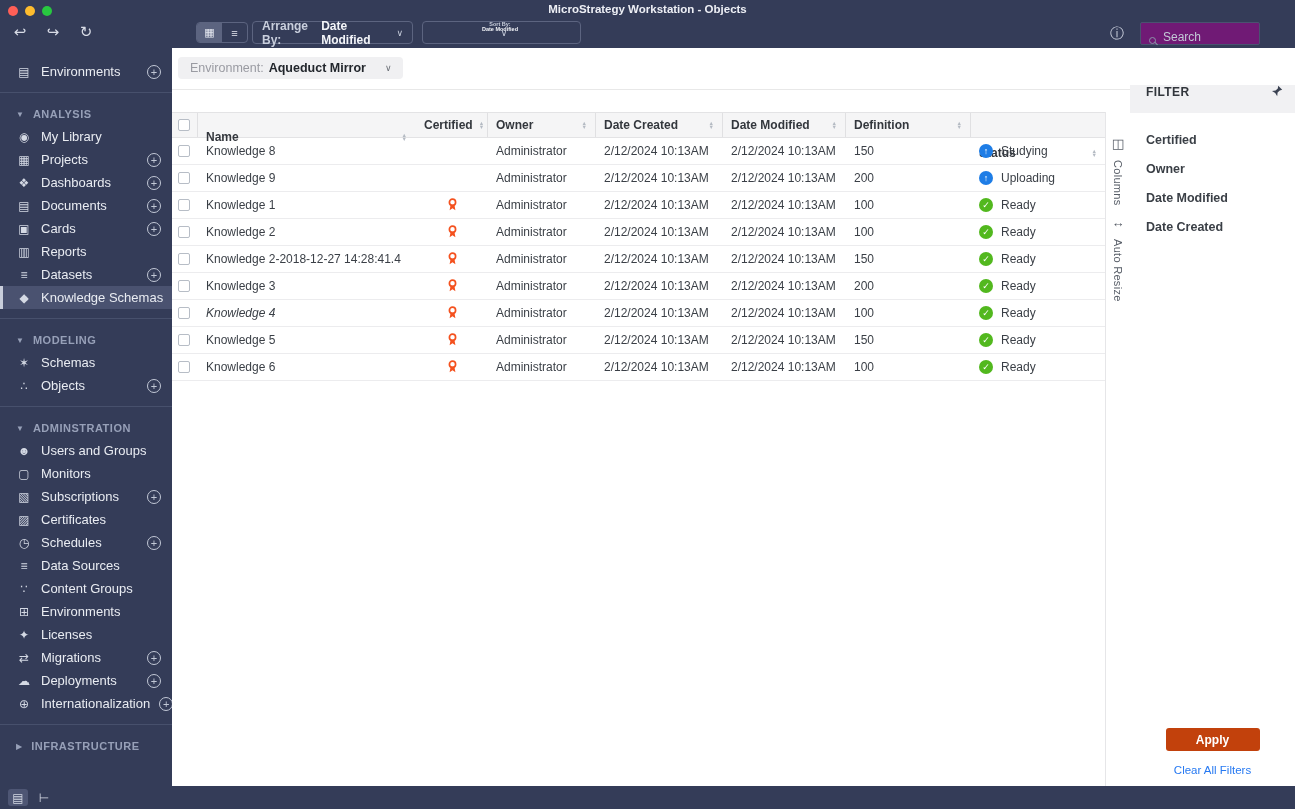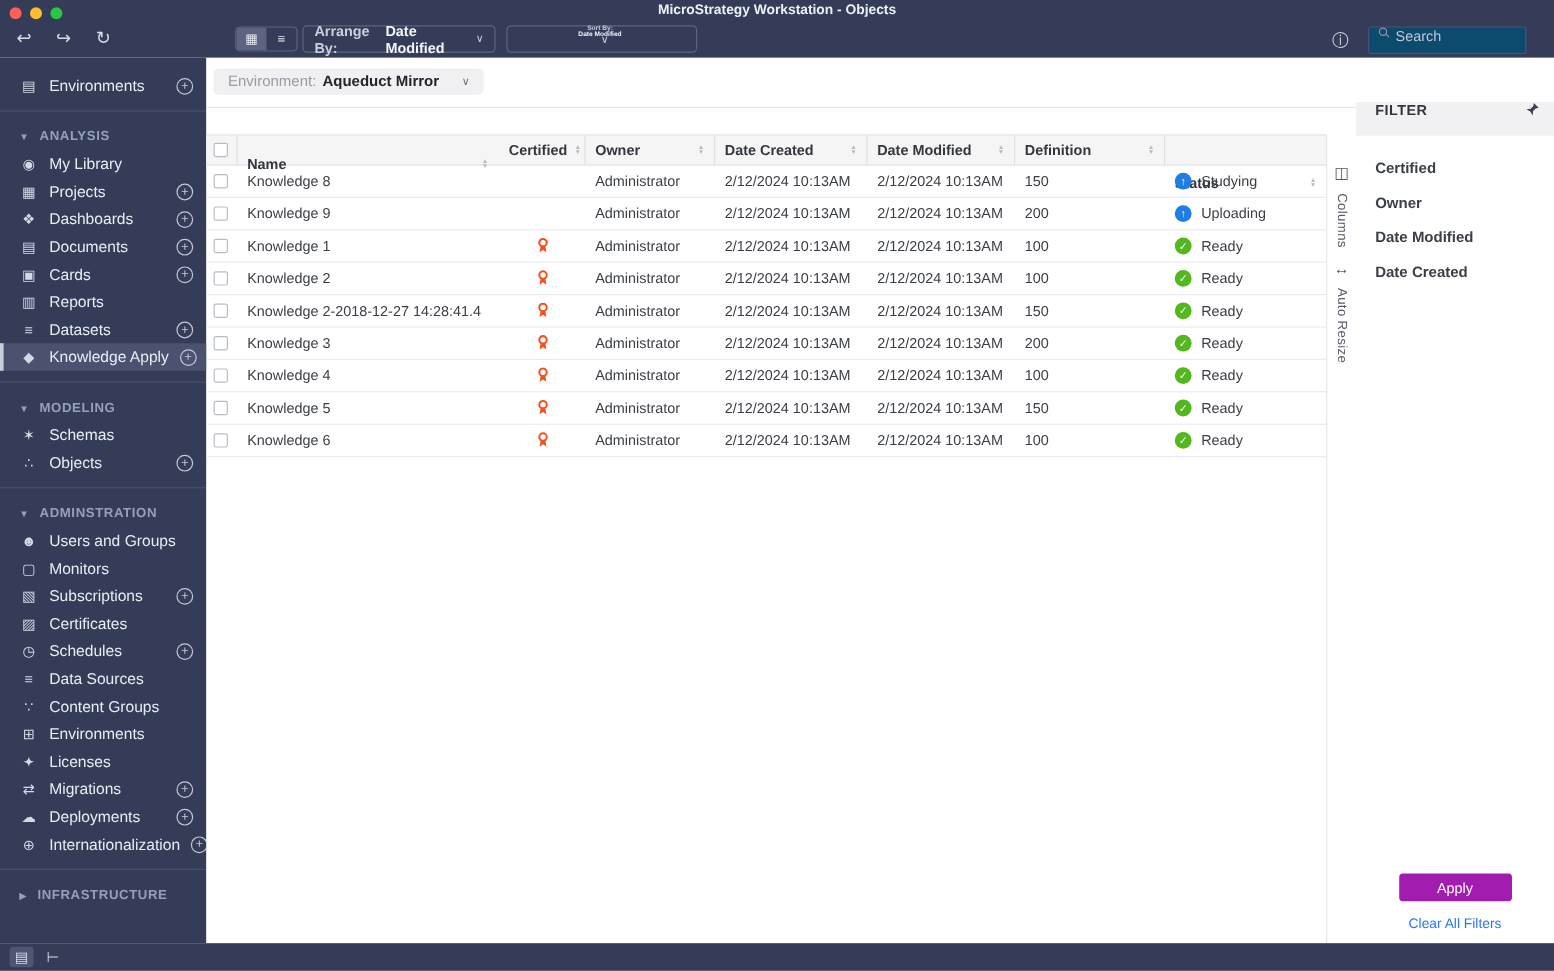--- a/index.html
+++ b/index.html
@@ -24,23 +24,23 @@
   .segbtn.on { background:#5C6480; }
   .ddl { position:absolute; top:21px; height:23px; border:1px solid #5C6480;
     border-radius:4px; display:flex; align-items:center; padding:0 9px; font-size:12px; gap:4px; }
   .ddl .lab { color:#C9CFDD;font-weight:bold; }
   .ddl .val { color:#F3F5F9; font-weight:bold; }
   .ddl .chev { color:#C9CFDD; font-size:9px; margin-left:8px; }
   .ddl.arrange { left:252px; width:161px; }
   .ddl.sort { left:422px; width:159px; }
   .info { position:absolute; top:25px; left:1110px; width:16px; height:16px;
     font-size:14px; color:#CDD2DF; }
-  .searchbox { position:absolute; top:22px; left:1140px; width:132px; height:23px;
-    background:#0c4a6e; border:1px solid #4A5270; border-radius:2px;
-    display:flex; align-items:flex-start; padding:0 8px; gap:7px; }
+  .searchbox { position:absolute; top:22px; left:1140px; width:120px; height:23px;
+    background:#701a75; border:1px solid #4A5270; border-radius:2px;
+    display:flex; align-items:flex-end; padding:0 8px; gap:7px; }
   .lens { width:7px; height:7px; border:1.3px solid #8B93A9; border-radius:50%; position:relative; flex:0 0 auto; }
   .lens::after { content:""; position:absolute; width:4px; height:1.3px; background:#8B93A9;
     transform:rotate(45deg); right:-3px; bottom:-1px; }
   .searchbox input { background:transparent; border:none; outline:none; color:#D8DCE6;
     font-size:12px; width:100%; font-family:inherit; }
   .searchbox input::placeholder { color:#C2C8D6; }
 
   
   .main { position:absolute; top:48px; bottom:23px; left:0; right:0; display:flex; }
 
@@ -95,22 +95,22 @@
 
   
   .filter { width:165px; flex:0 0 auto; background:#fff; display:flex; flex-direction:column; }
   .f-spacer-top { height:37px; }
   .f-header { height:28px; background:#F1F1F3; display:flex; align-items:flex-start; padding:0 12px 0 16px; }
   .f-title { font-size:12px; font-weight:bold; color:#32363C; letter-spacing:.4px; }
   .f-pin { margin-left:auto; display:flex; }
   .f-items { margin-top:12px; }
   .f-item { height:29px; display:flex; align-items:center; padding-left:16px; font-size:12.5px;
     font-weight:bold; color:#3A3F46; }
-  .f-apply { margin-top:auto; align-self:center; width:94px; height:23px; background:#a21caf; color:#fff;
-    border:none; border-radius:3px; font-size:12px; font-family:inherit; }
+  .f-apply { margin-top:auto; align-self:center; width:94px; height:23px; background:#c2410c; color:#fff;
+    border:none; border-radius:3px; font-size:12px; font-family:inherit;font-weight:bold; }
   .f-clear { align-self:center; margin-top:13px; margin-bottom:10px; font-size:11.5px; color:#2679F2; }
 
   
   .bottombar { position:absolute; bottom:0; left:0; width:1295px; height:23px; background:#343C58;
     display:flex; align-items:center; padding-left:8px; gap:6px; z-index:5; }
   .bic { width:20px; height:17px; display:flex; align-items:center; justify-content:center;
     color:#D4D9E4; font-size:12px; border-radius:3px; }
   .bic.on { background:#4E5674; }
 </style>
 </head>
@@ -191,21 +191,21 @@
           <span class="side-ico">▥</span>
           <span class="side-label">Reports</span>
         </div>
         <div class="side-item">
           <span class="side-ico">≡</span>
           <span class="side-label">Datasets</span>
           <span class="plus">+</span>
         </div>
         <div class="side-item sel">
           <span class="side-ico">◆</span>
-          <span class="side-label">Knowledge Apply</span>
+          <span class="side-label">Knowledge Schemas</span>
           <span class="plus">+</span>
         </div>
       </div>
       <div class="side-section">
         <div class="side-header">
           <span class="tri">▼</span>
           <span class="side-header-label">MODELING</span>
         </div>
         <div class="side-item">
           <span class="side-ico">✶</span>
@@ -464,21 +464,21 @@
               <div class="td" style="flex: 0 0 125px; width: 125px;">200</div>
               <div class="td" style="flex: 0 0 134px; width: 134px;">
                 <span class="sic ready">✓</span>
                 <span>Ready</span>
               </div>
             </div>
             <div class="tr">
               <div class="td" style="flex: 0 0 26px; padding: 0px 0px 0px 6px;">
                 <span class="cbx"></span>
               </div>
-              <div class="td" style="flex: 0 0 218px; width: 218px;">Knowledge 4</div>
+              <div class="td" style="flex: 0 0 218px; width: 218px; font-style: italic;">Knowledge 4</div>
               <div class="td" style="justify-content: center; flex: 0 0 72px; width: 72px;">
                 <span style="display: flex;">
                   <svg width="11" height="14" viewBox="0 0 11 14">
                     <circle cx="5.5" cy="4.2" r="3.1" fill="none" stroke="#F4511E" stroke-width="1.7"></circle>
                     <path d="M3.6 6.8 L2.6 12.2 L5.5 10.3 L8.4 12.2 L7.4 6.8 Z" fill="#F4511E"></path>
                   </svg>
                 </span>
               </div>
               <div class="td" style="flex: 0 0 108px; width: 108px;">Administrator</div>
               <div class="td" style="flex: 0 0 127px; width: 127px;">2/12/2024 10:13AM</div>

